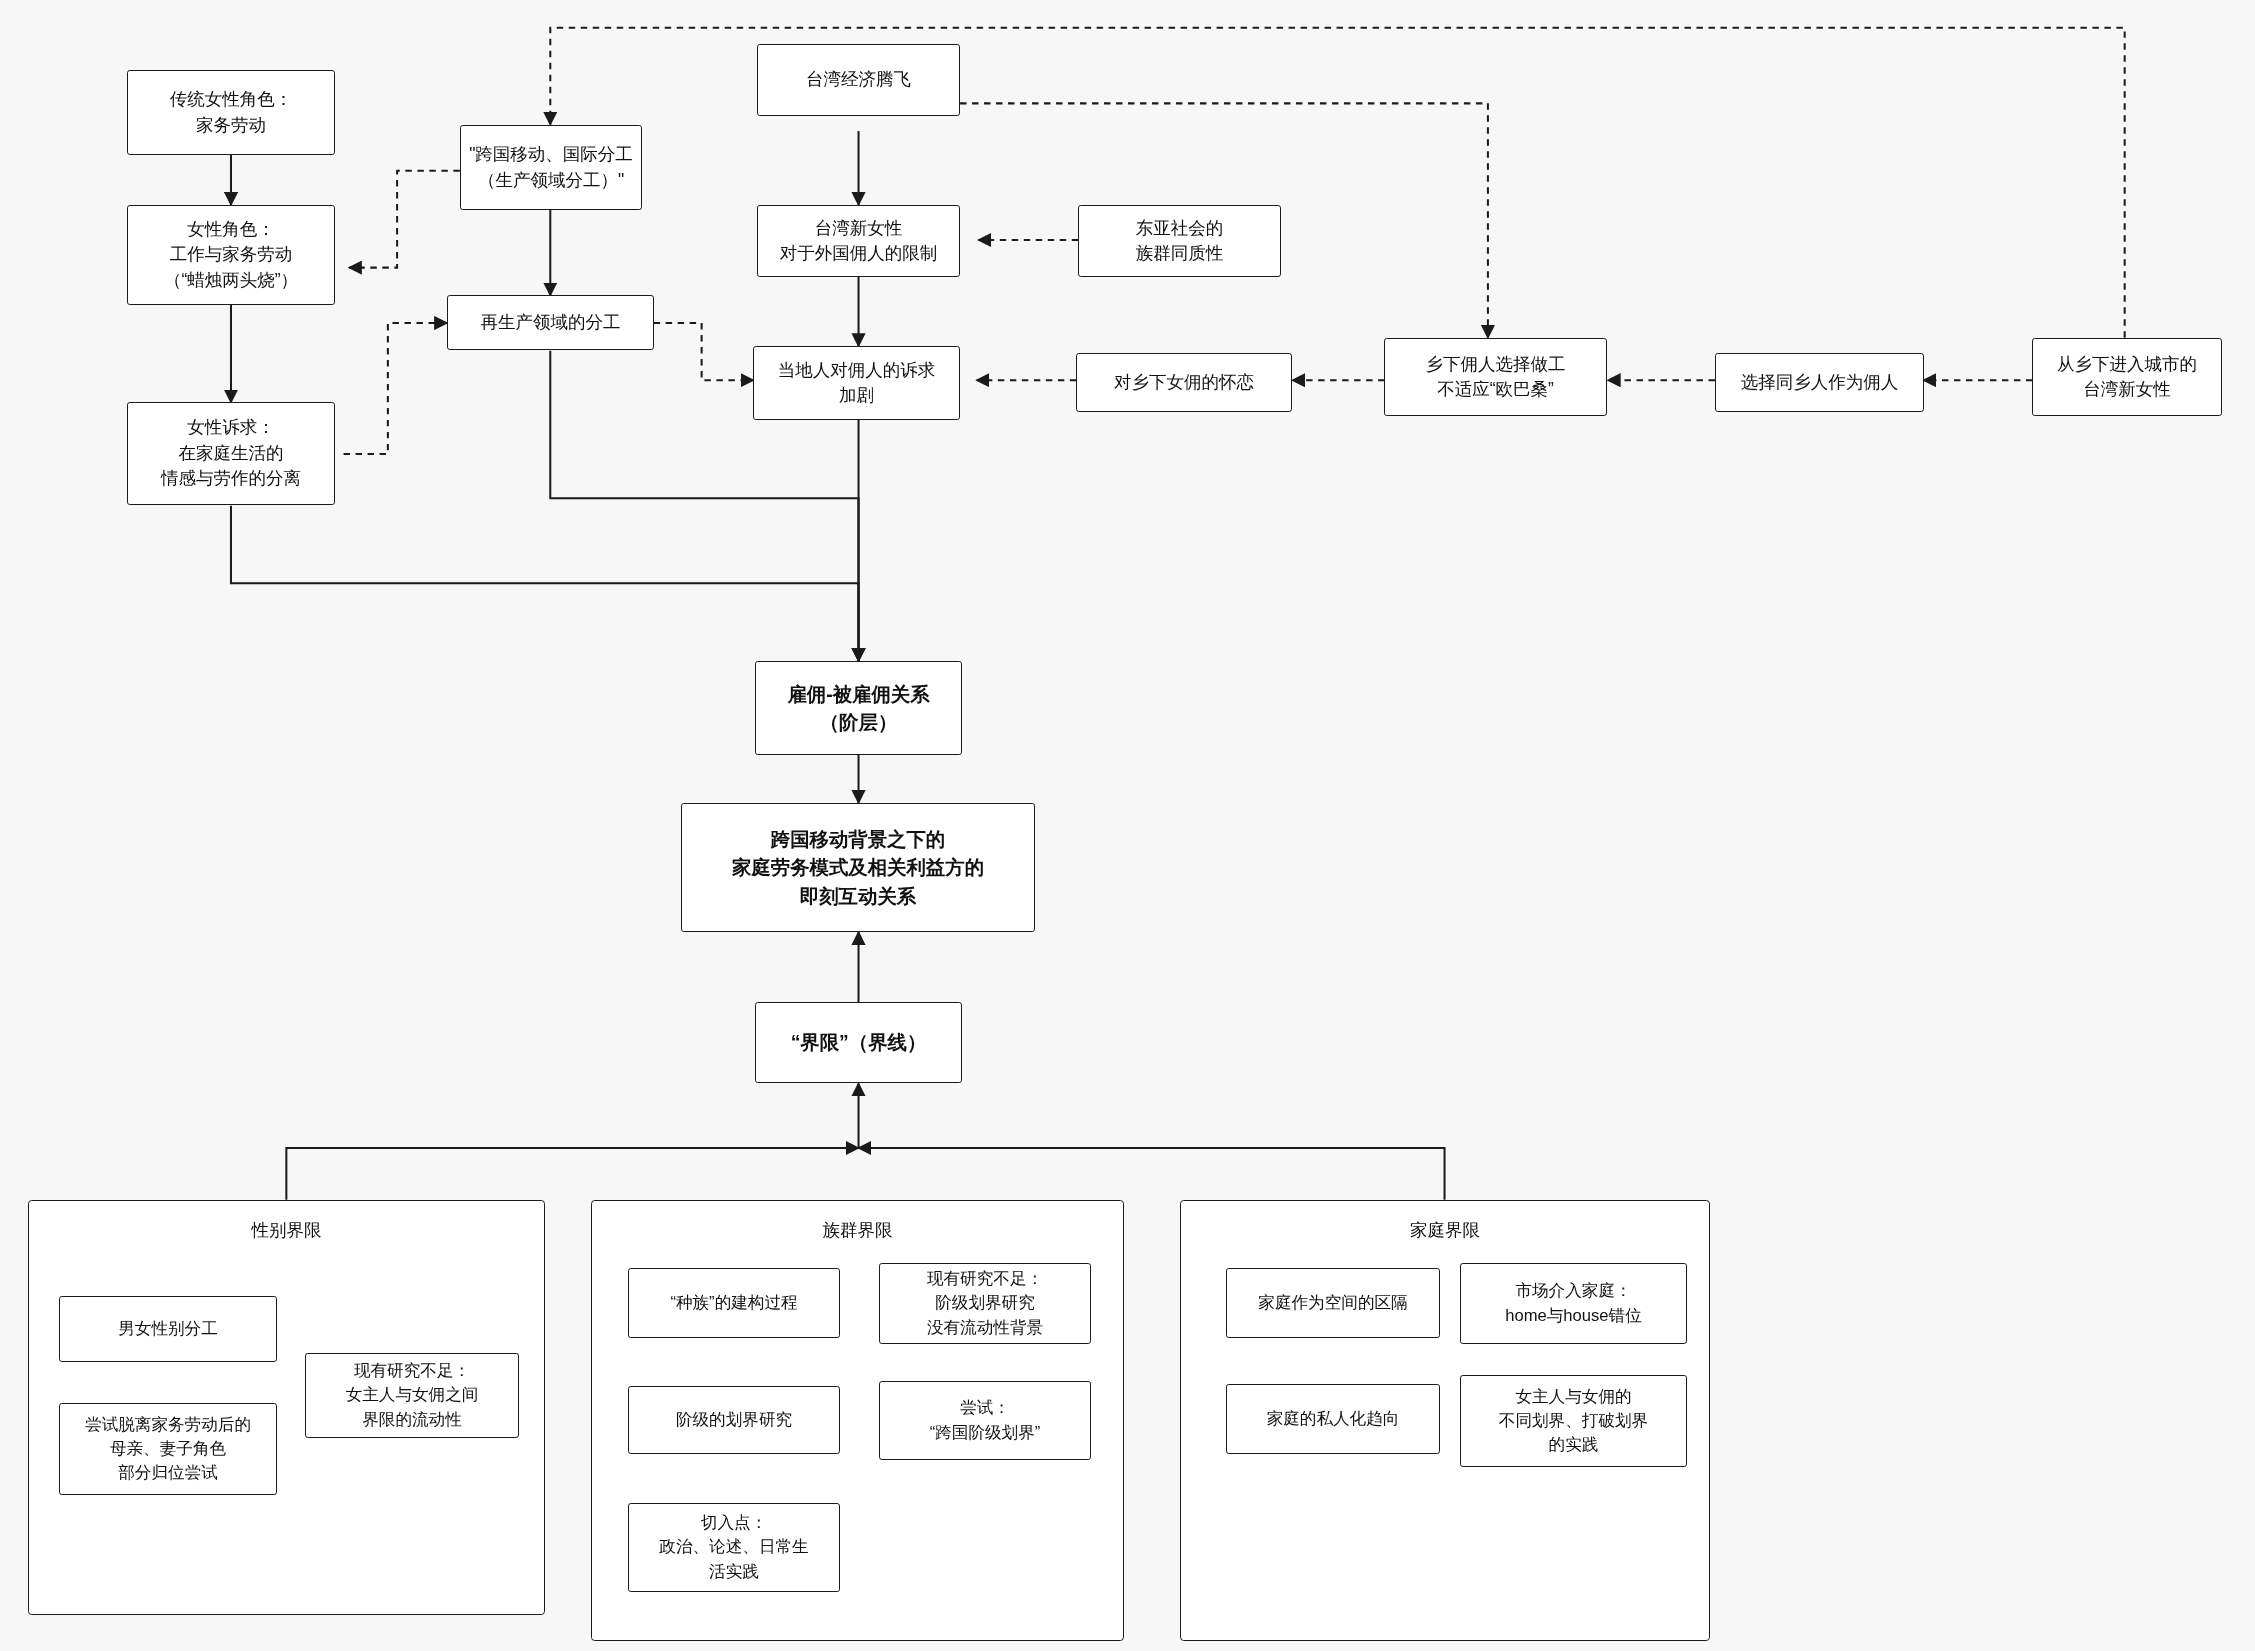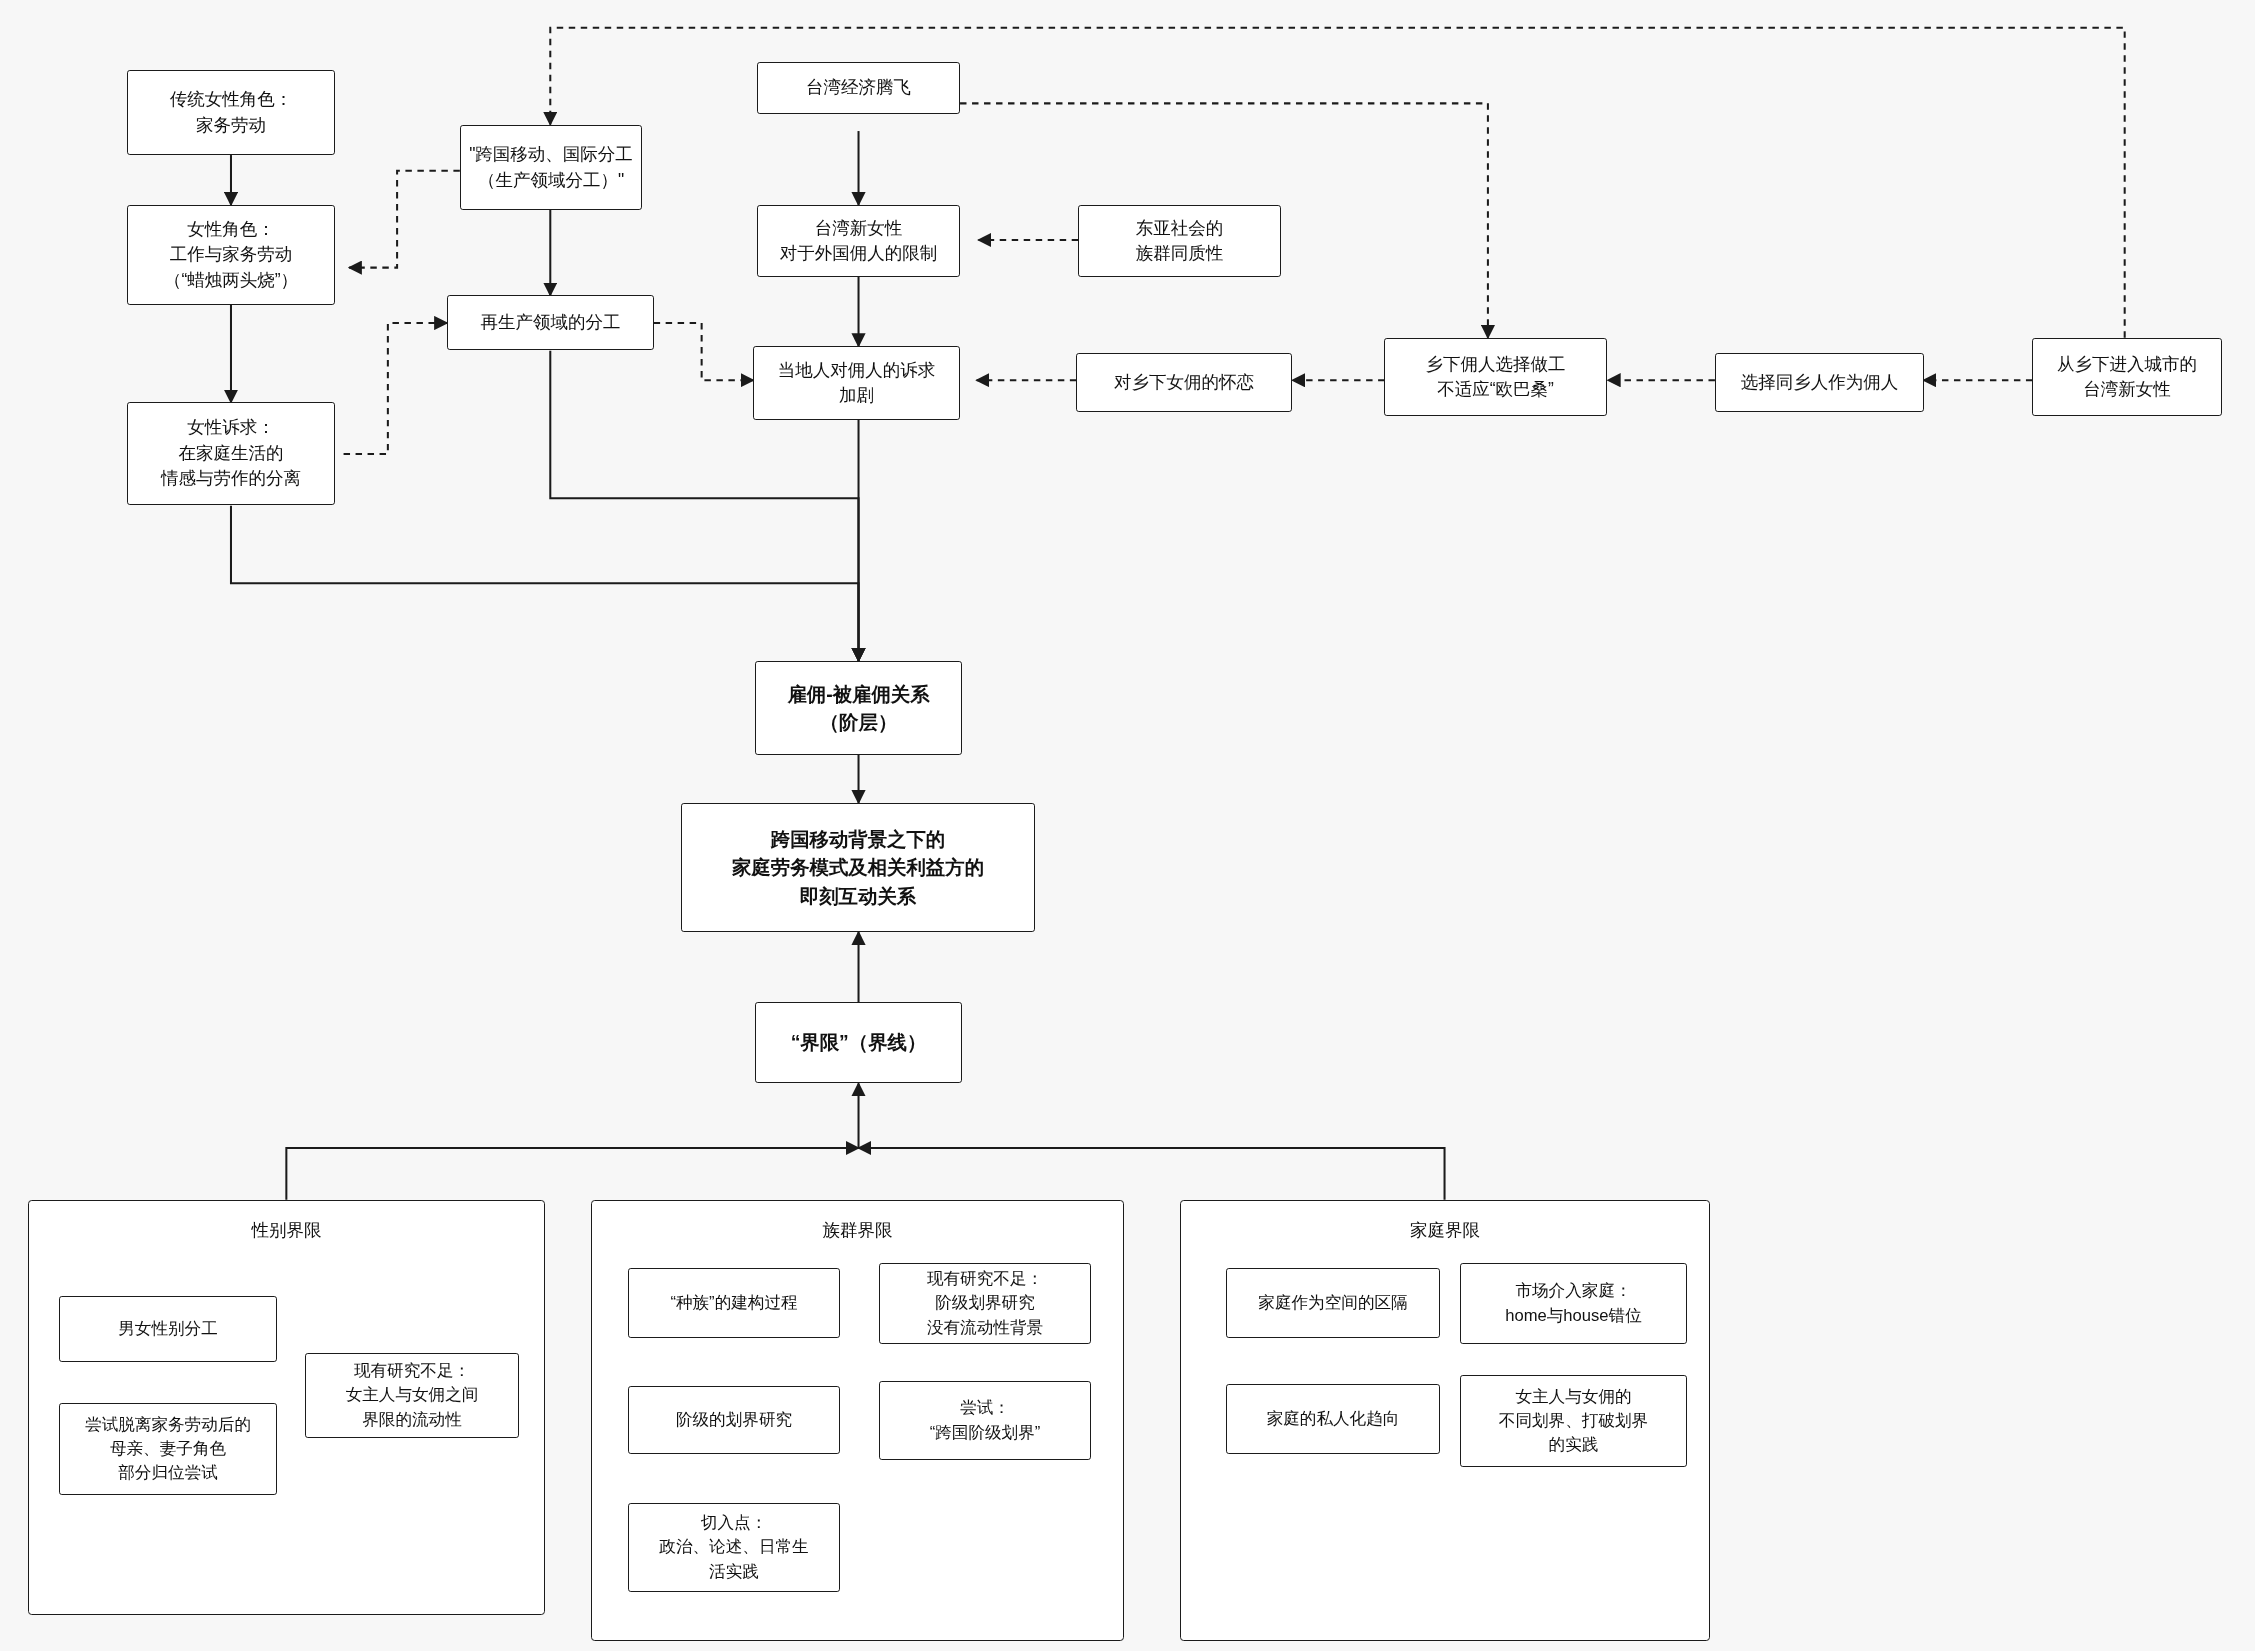--- a/index.html
+++ b/index.html
@@ -149,21 +149,21 @@
 
   <div class="node" style="left:127px; top:402px; width:208px; height:103px;">女性诉求：
 在家庭生活的
 情感与劳作的分离</div>
 
   <div class="node" style="left:460px; top:125px; width:182px; height:85px;">"跨国移动、国际分工
 （生产领域分工）"</div>
 
   <div class="node" style="left:447px; top:295px; width:207px; height:55px;">再生产领域的分工</div>
 
-  <div class="node" style="left:757px; top:62px; width:203px; height:52px;">台湾经济腾飞</div>
+  <div class="node" style="left:757px; top:44px; width:203px; height:72px;">台湾经济腾飞</div>
 
   <div class="node" style="left:757px; top:205px; width:203px; height:72px;">台湾新女性
 对于外国佣人的限制</div>
 
   <div class="node" style="left:753px; top:346px; width:207px; height:74px;">当地人对佣人的诉求
 加剧</div>
 
   <div class="node" style="left:1078px; top:205px; width:203px; height:72px;text-align:right;">东亚社会的
 族群同质性</div>
 

